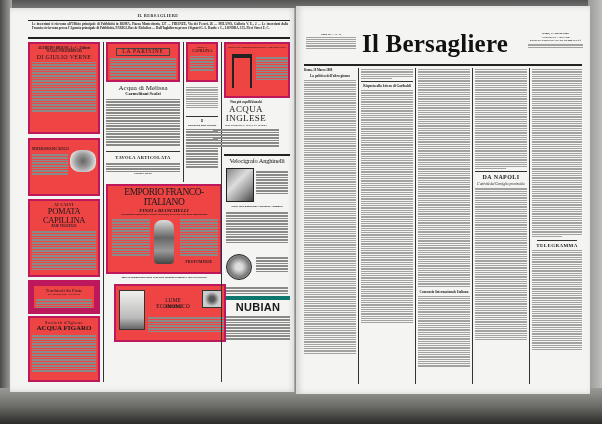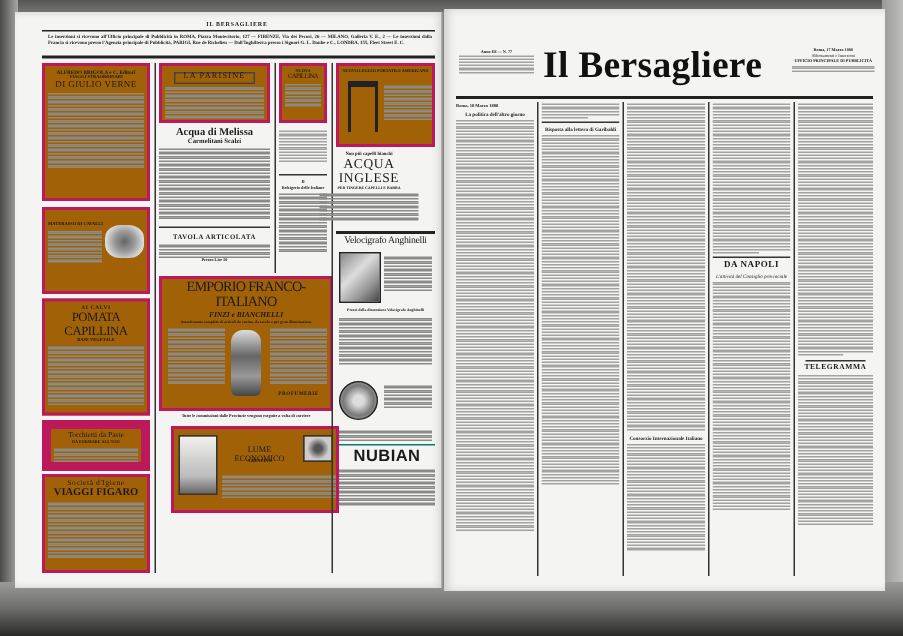--- a/index.html
+++ b/index.html
@@ -14,21 +14,21 @@
   .page { position: absolute; background: #f4f4f2; overflow: hidden; }
   .page-left { left: 10px; top: 8px; width: 286px; height: 384px; box-shadow: inset -3px 0 6px rgba(0,0,0,0.15); }
   .page-right { left: 296px; top: 6px; width: 294px; height: 388px; box-shadow: inset 3px 0 6px rgba(0,0,0,0.15); }
   .gutter { position: absolute; left: 294px; top: 8px; width: 4px; height: 384px; background: linear-gradient(90deg,#b8b8b6,#7a7a78,#b8b8b6); }
 
   
   .lp-runhead { position: absolute; left: 20px; top: 5px; width: 256px; text-align: center; font-size: 4px; letter-spacing: 0.5px; font-weight: bold; }
   .lp-rule { position: absolute; left: 18px; width: 262px; height: 1px; background: #222; }
   .lp-notice { position: absolute; left: 22px; top: 14px; width: 256px; font-size: 3.2px; line-height: 4px; text-align: justify; font-weight: bold; }
 
-  .ad { position: absolute; border: 6px solid #be185d; background: #a16207; overflow: hidden; padding: 2px; }
+  .ad { position: absolute; border: 6px solid #be185d; background: #ef4444; overflow: hidden; padding: 2px; }
   .ad.thick { border-width: 2px; }
   .ad-title { text-align: center; font-weight: bold; line-height: 1.05; }
   .ad-sub { text-align: center; font-size: 3.5px; font-weight: bold; line-height: 1.2; }
   .lines { margin-top: 2px; }
   .lines i { display: block; height: 1px; background: #9a9a98; margin: 1px 0 0 0; }
   .lines.dense i { margin-top: 0.6px; background: #8a8a88; }
   .col-rule { position: absolute; width: 1px; background: #333; }
 
   .picture { position: absolute; background: radial-gradient(circle at 50% 50%, #666 0%, #999 40%, #ddd 75%); border-radius: 40%; }
 
@@ -160,21 +160,21 @@
         <i></i>
         <i></i>
         <i></i>
         <i></i>
         <i></i>
         <i></i>
       </div>
   </div>
   <div class="ad thick" style="left:18px;top:308px;width:72px;height:66px">
     <div class="ad-title" style="font-size:5px;font-weight:normal;letter-spacing:0.4px">Società d'Igiene</div>
-    <div class="ad-title" style="font-size:7px">VIAGGI FIGARO</div>
+    <div class="ad-title" style="font-size:7px">ACQUA FIGARO</div>
     <div class="lines dense">
         <i></i>
         <i></i>
         <i></i>
         <i></i>
         <i></i>
         <i></i>
         <i></i>
         <i></i>
         <i></i>
@@ -211,21 +211,21 @@
         <i></i>
         <i></i>
         <i></i>
         <i></i>
         <i></i>
         <i></i>
         <i></i>
       </div>
   </div>
   <div style="position:absolute;left:96px;top:77px;width:74px;height:64px">
-    <div class="ad-title" style="font-size:7px;font-weight:bold">Acqua di Melissa</div>
+    <div class="ad-title" style="font-size:7px;font-weight:normal">Acqua di Melissa</div>
     <div class="ad-title" style="font-size:4.5px">Carmelitani Scalzi</div>
     <div class="lines dense">
         <i></i>
         <i></i>
         <i></i>
         <i></i>
         <i></i>
         <i></i>
         <i></i>
         <i></i>
@@ -511,21 +511,21 @@
         <i></i>
       </div>
     <div style="position:absolute;left:2px;top:32px;width:62px" class="lines dense">
         <i></i>
         <i></i>
         <i></i>
         <i></i>
         <i></i>
       </div>
   </div>
-  <div style="position:absolute;left:216px;top:288px;width:64px;height:48px;border-top:1px solid #0f766e">
+  <div style="position:absolute;left:216px;top:288px;width:64px;height:48px;border-top:4px solid #0f766e">
     <div class="ad-title" style="font-family:'Liberation Sans',sans-serif;font-size:11px;font-weight:bold;margin-top:2px;letter-spacing:0.3px">NUBIAN</div>
     <div class="lines dense">
         <i></i>
         <i></i>
         <i></i>
         <i></i>
         <i></i>
         <i></i>
         <i></i>
         <i></i>

